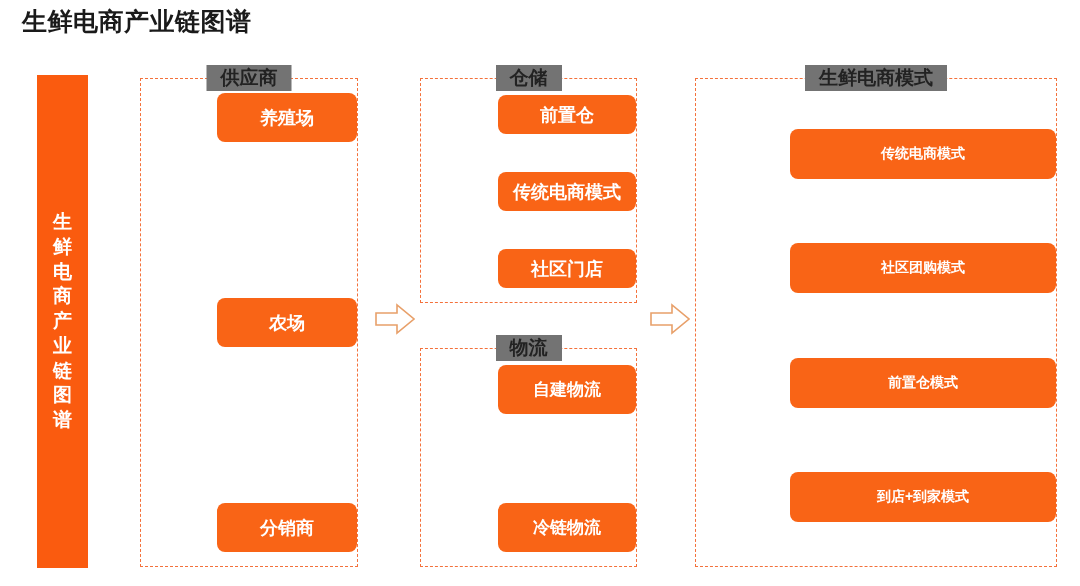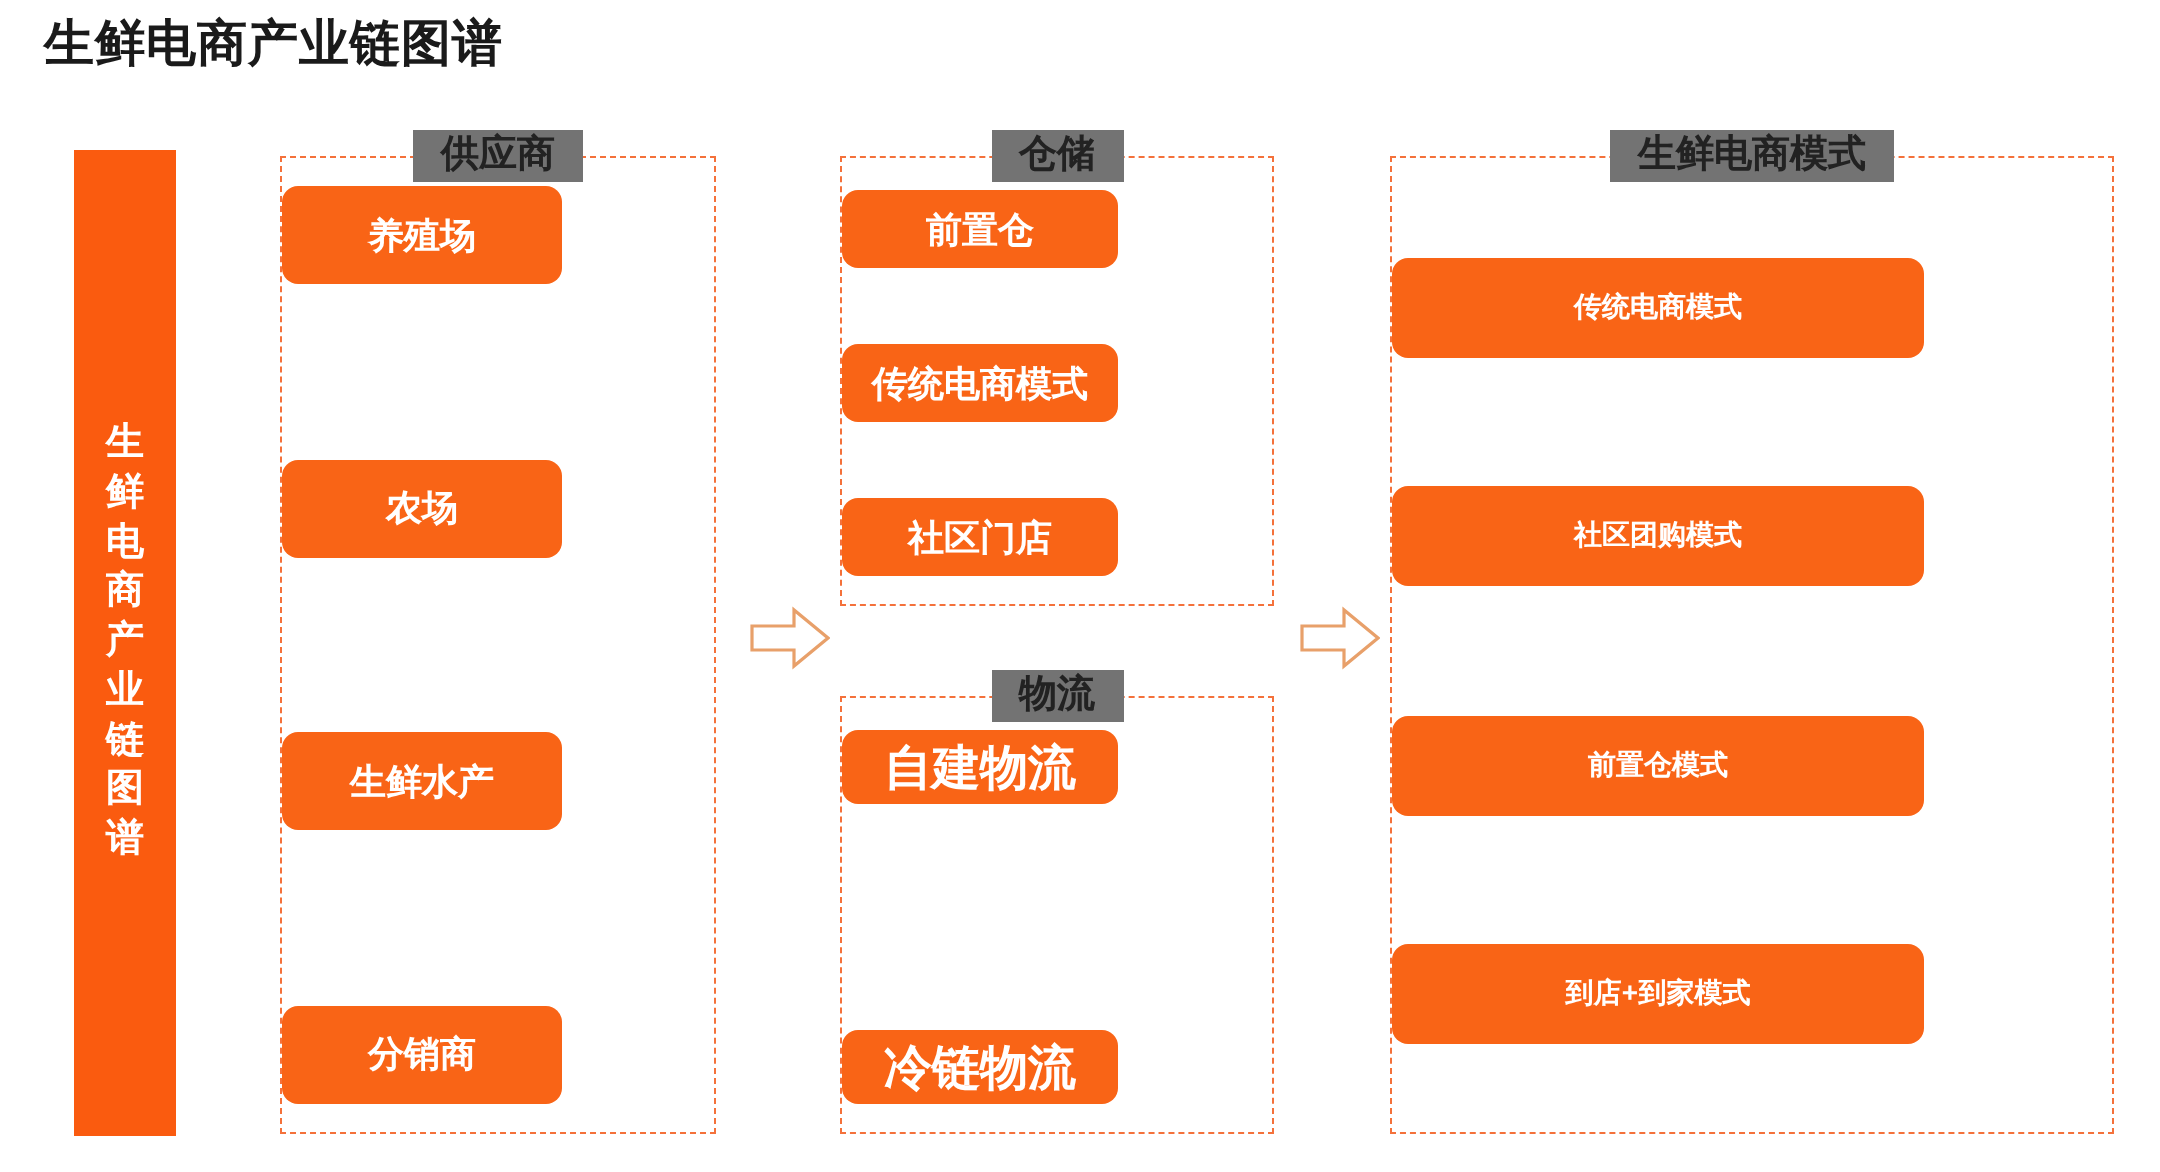--- a/index.html
+++ b/index.html
@@ -72,23 +72,22 @@
     line-height: 26px;
   }
   .panel-inner {
     position: absolute;
     left: 0;
     right: 0;
     top: 0;
     bottom: 0;
     display: flex;
     flex-direction: column;
-    align-items: flex-start;
+    align-items: flex-end;
     justify-content: center;
-    font-family: Liberation Mono, monospace;
   }
 
   
   .chip {
     background: #F96416;
     color: #ffffff;
     border-radius: 8px;
     display: flex;
     align-items: center;
     justify-content: center;
@@ -103,21 +102,21 @@
   #panel-supplier .chip { width: 140px; height: 49px; font-size: 18px; }
 
   
   #panel-warehouse { left: 420px; top: 78px; width: 217px; height: 225px; }
   #panel-warehouse .panel-inner { padding: 16px 0 14px; justify-content: space-between; gap: 38px; }
   #panel-warehouse .chip { width: 138px; height: 47px; font-size: 18px; }
 
   
   #panel-logistics { left: 420px; top: 348px; width: 217px; height: 219px; }
   #panel-logistics .panel-inner { padding: 16px 0 14px; justify-content: space-between; }
-  #panel-logistics .chip { width: 138px; height: 37px; font-size: 24px; }
+  #panel-logistics .chip { width: 138px; height: 49px; font-size: 17px; }
 
   
   #panel-mode { left: 695px; top: 78px; width: 362px; height: 489px; }
   #panel-mode .panel-inner { padding: 50px 0 44px; justify-content: space-between; }
   #panel-mode .chip { width: 266px; height: 50px; font-size: 14px; }
 
   
   .arrow {
     position: absolute;
     width: 40px;
@@ -133,21 +132,20 @@
 
 <div id="spine">
   <div id="spine-label">生鲜电商产业链图谱</div>
 </div>
 
 <div class="panel" id="panel-supplier">
   <div class="panel-title">供应商</div>
   <div class="panel-inner">
     <div class="chip">养殖场</div>
     <div class="chip">农场</div>
-    <div class="chip">生鲜水产</div>
     <div class="chip">分销商</div>
   </div>
 </div>
 
 <div class="arrow" id="arrow-1">
   <svg width="40" height="32" viewBox="0 0 40 32" xmlns="http://www.w3.org/2000/svg">
     <polygon points="1,10 22,10 22,2 39,16 22,30 22,22 1,22" fill="none" stroke="#E8A06A" stroke-width="1.6" stroke-linejoin="miter"></polygon>
   </svg>
 </div>
 

